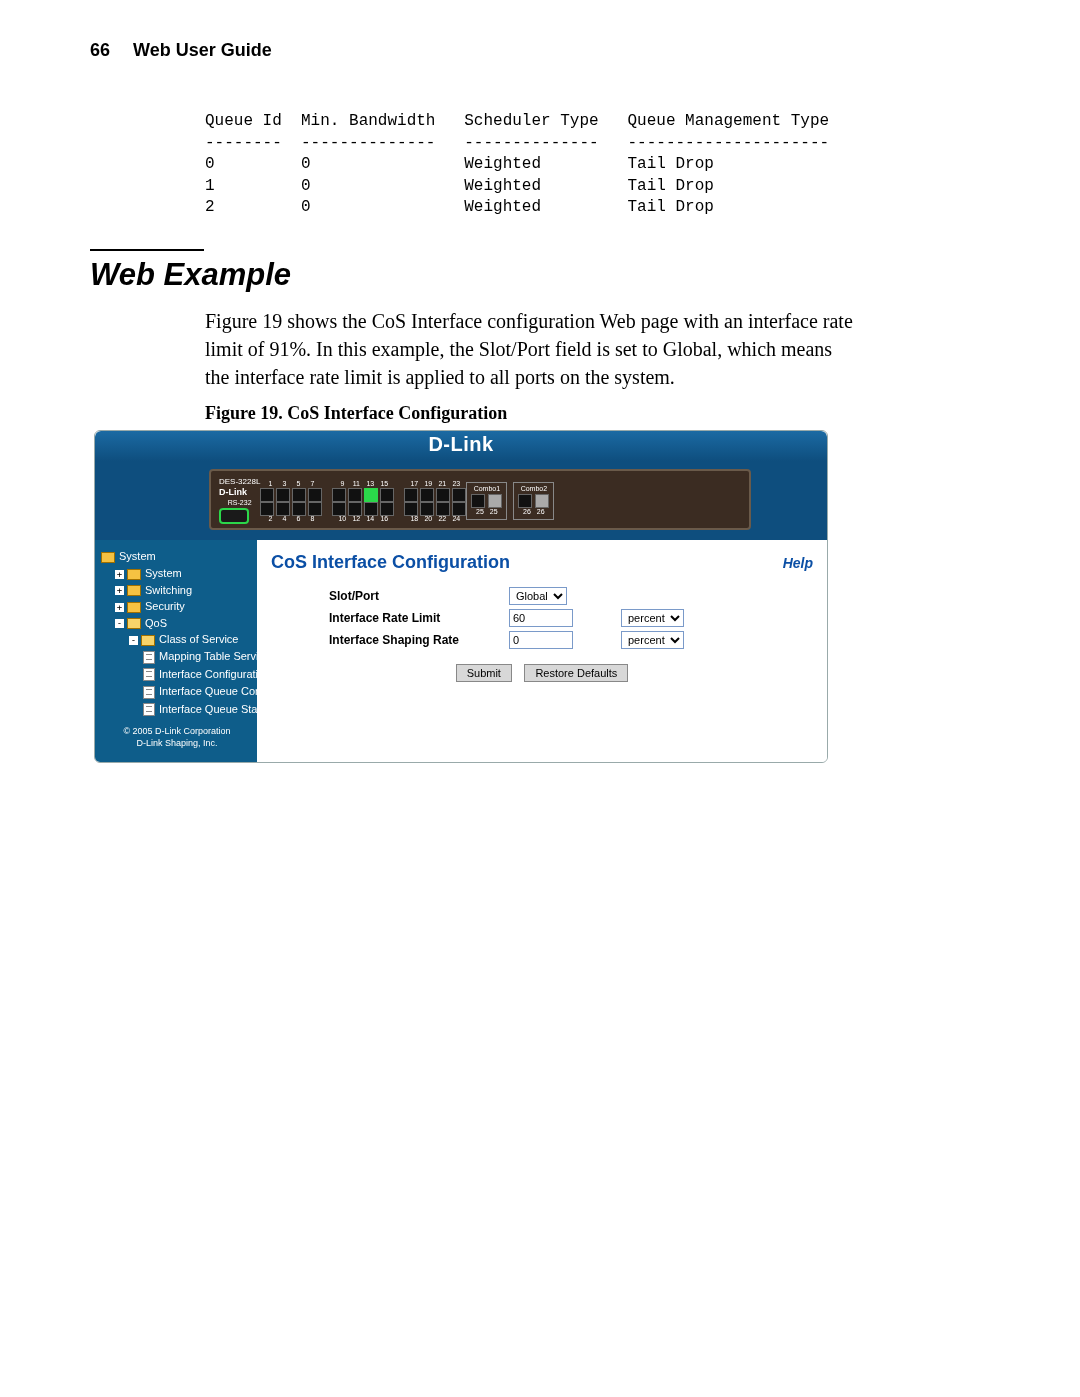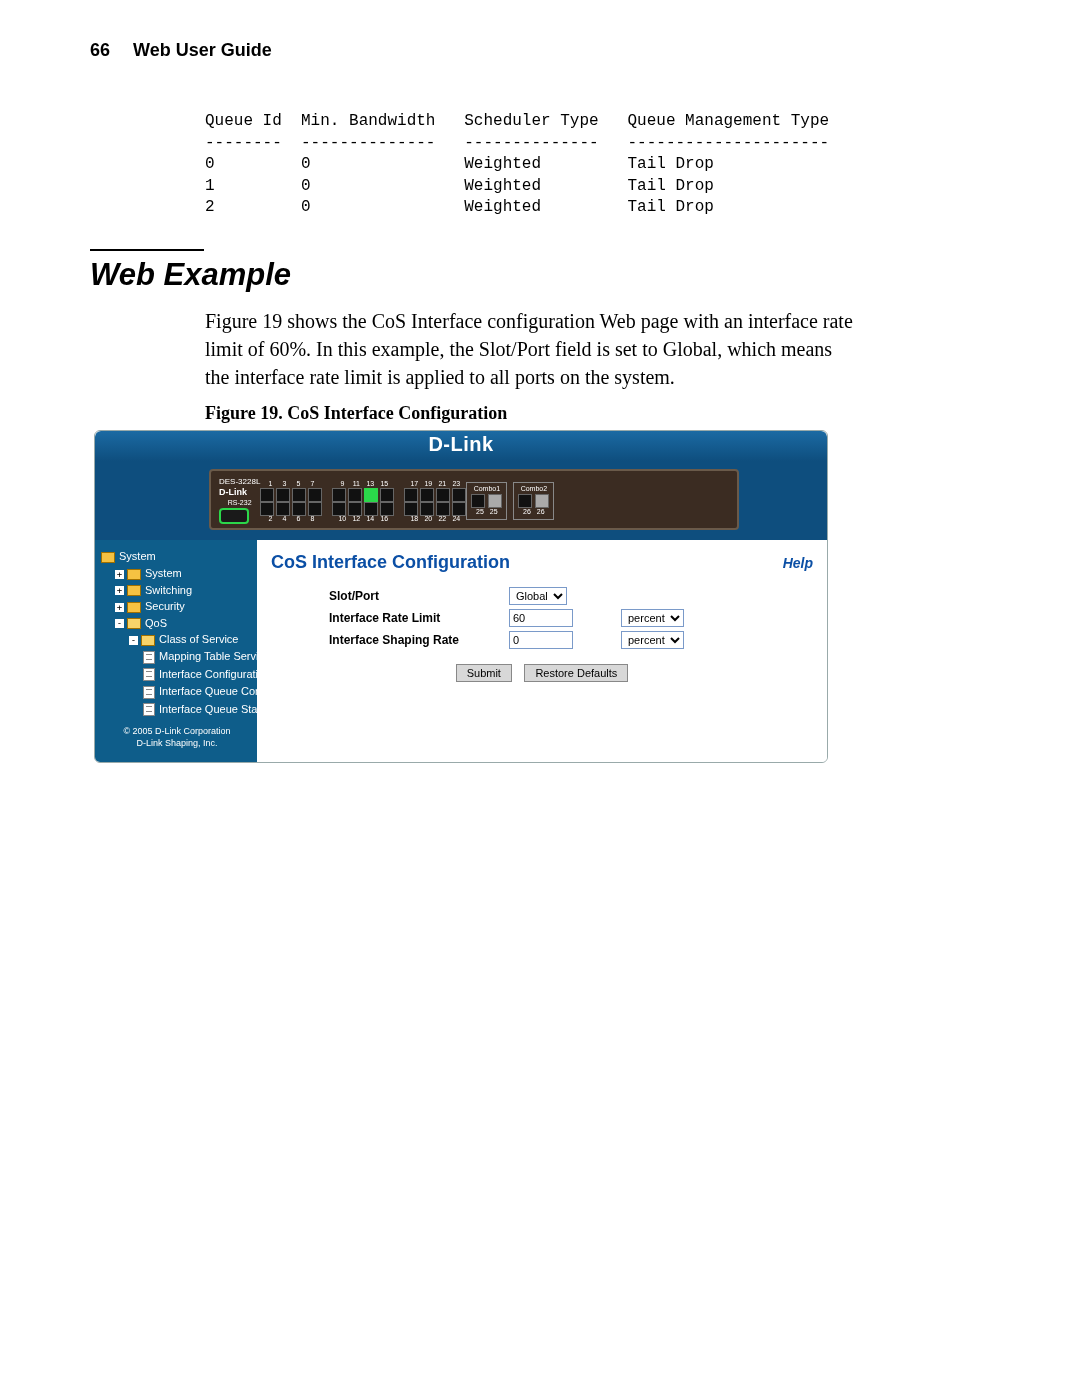--- a/index.html
+++ b/index.html
@@ -84,21 +84,21 @@
     padding: 8px 0 10px 0;
     display: flex;
     justify-content: flex-start;
   }
   .device {
     margin-left: 114px;
     width: 510px;
     background: #3b2c22;
     border: 2px solid #6a5a4a;
     border-radius: 4px;
-    padding: 6px 8px 4px 8px;
+    padding: 6px 20px 4px 8px;
     color: #fff;
     font-size: 8px;
     display: flex;
     align-items: center;
     gap: 0;
   }
   .device .model { font-size: 8px; line-height: 1.2; }
   .device .model b { font-weight: bold; font-size: 9px; display:block;}
   .device .rs { margin-top:2px; font-size:7px; text-align:center;}
   .rs-port {
@@ -233,21 +233,21 @@
 
   <pre class="queue" id="queue-pre">Queue Id  Min. Bandwidth   Scheduler Type   Queue Management Type
 --------  --------------   --------------   ---------------------
 0         0                Weighted         Tail Drop
 1         0                Weighted         Tail Drop
 2         0                Weighted         Tail Drop</pre>
 
   <hr class="section-rule">
   <h2 class="section-title">Web Example</h2>
 
-  <p class="body-text">Figure 19 shows the CoS Interface configuration Web page with an interface rate limit of 60%. In this example, the Slot/Port field is set to Global, which means the interface rate limit is applied to all ports on the system.</p>
+  <p class="body-text">Figure 19 shows the CoS Interface configuration Web page with an interface rate limit of 91%. In this example, the Slot/Port field is set to Global, which means the interface rate limit is applied to all ports on the system.</p>
 
   <div class="fig-caption">
     <span class="fc-bold">Figure 19. </span><span class="fc-bold">CoS Interface Configuration</span>
   </div>
 
   <div class="shot">
     <div class="shot-banner">D-Link</div>
 
     <div class="shot-device-area">
       <div class="device">

